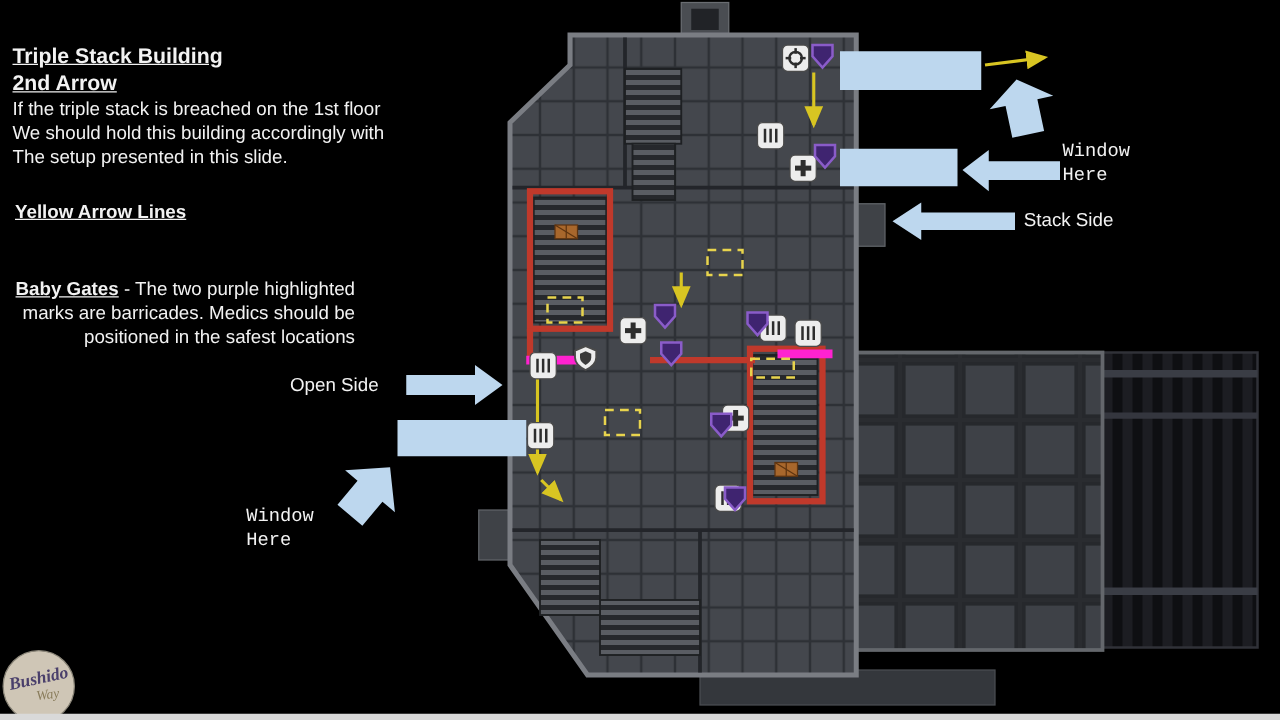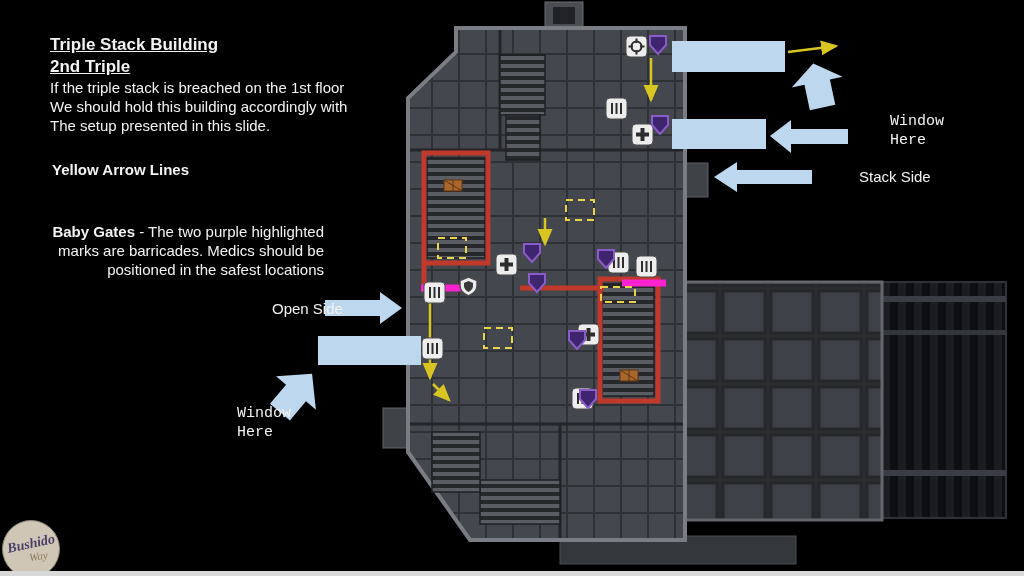--- a/index.html
+++ b/index.html
@@ -1,23 +1,23 @@
 <!DOCTYPE html>
 <html><head>
 <meta charset="utf-8">
 <style>
   html,body{margin:0;padding:0;}
   body{
     width:1024px;height:576px;background:#000;position:relative;overflow:hidden;
     font-family:"Liberation Sans",sans-serif;color:#f2f2f2;
   }
   svg.scene{position:absolute;left:0;top:0;}
-  .txt{position:absolute;font-size:15px;line-height:1.27;margin-left:40px;}
+  .txt{position:absolute;font-size:15px;line-height:1.27;}
   .pre{white-space:pre-line;font-family:Liberation Mono, monospace;}
-  .b{font-weight:bold;}
+  .b{font-weight:bold;text-decoration:underline;}
   .title{left:10px;top:34px;font-size:17px;font-weight:bold;line-height:1.3;}
   .title div{text-decoration:underline;}
   .intro{left:10px;top:78px;white-space:pre-line;}
   .yellow{left:12px;top:160px;}
   .baby{left:10px;top:222px;width:274px;text-align:right;}
   .callout{font-size:15px;}
   .logo{
     position:absolute;left:2px;top:520px;width:56px;height:56px;border-radius:50%;
     background:#cfc6b6;border:1px solid #8a8578;overflow:hidden;
     display:flex;flex-direction:column;align-items:center;justify-content:center;
@@ -213,21 +213,21 @@
     <polygon points="818,63 844,82 831,82 831,108 805,108 805,82 792,82" transform="rotate(-12 818 86)"></polygon>
     <polygon points="770,136 791,120 791,129 848,129 848,144 791,144 791,153"></polygon>
     <polygon points="714,177 737,162 737,170 812,170 812,184 737,184 737,192"></polygon>
     <polygon points="402,308 380,292 380,300 325,300 325,316 380,316 380,324"></polygon>
     <polygon points="296,368 322,393 309,393 309,418 283,418 283,393 270,393" transform="rotate(40 296 393)"></polygon>
   </g>
 </svg>
 
 <div class="txt title">
   <div>Triple Stack Building</div>
-  <div>2nd Triple</div>
+  <div>2nd Arrow</div>
 </div>
 
 <div class="txt intro">If the triple stack is breached on the 1st floor
 We should hold this building accordingly with
 The setup presented in this slide.</div>
 
 <div class="txt yellow">
   <div class="b">Yellow Arrow Lines</div>
 </div>
 

